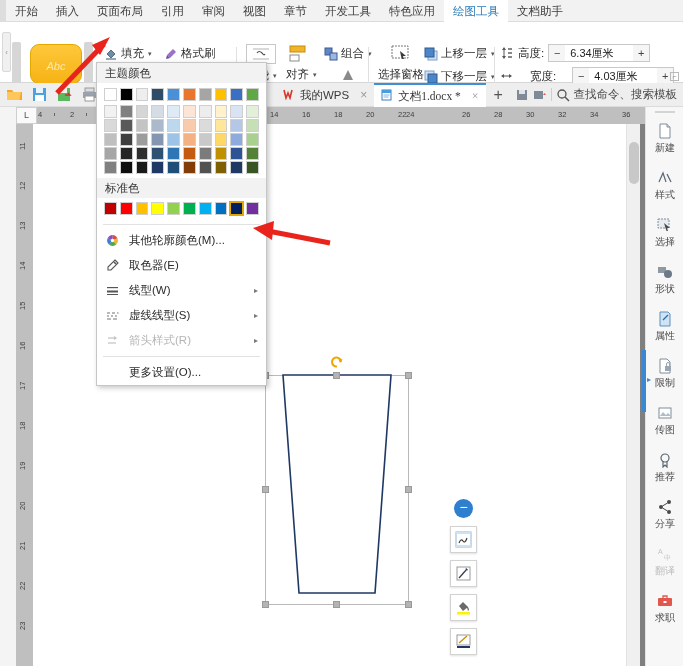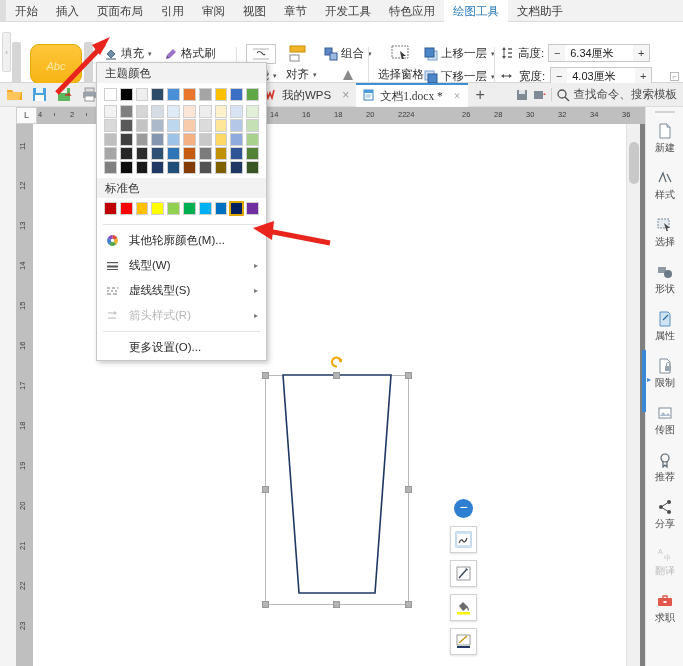--- a/index.html
+++ b/index.html
@@ -69,21 +69,21 @@
   .lbl-sm { font-size:11.5px; color:#2c2c2c; white-space:nowrap; }
   .dlg-launcher { position:absolute; right:4px; bottom:1px; width:9px; height:9px;
     border:1px solid #b9b9b9; font-size:7px; color:#888; text-align:center; line-height:8px;}
   
   .qatrow {
     position:absolute; left:0; top:83px; width:683px; height:24px;
     background:#eeeeee; border-bottom:1px solid #dcdcdc;
   }
   .qat-icons { position:absolute; left:6px; top:3px; display:flex; gap:8px; align-items:center; }
   .qico { width:17px; height:17px; position:relative; }
-  .doctabs { position:absolute; left:258px; top:0; display:flex; align-items:center; height:24px; }
+  .doctabs { position:absolute; left:276px; top:0; display:flex; align-items:center; height:24px; }
   .dtab {
     display:flex; align-items:center; gap:5px;
     height:24px; padding:0 7px; font-size:11.5px; color:#3a3a3a; white-space:nowrap;
   }
   .dtab.active { background:#ffffff; border-top:2px solid #3f8fd2;font-family:Liberation Serif, serif; }
   .dtab .x { color:#999; font-size:12px; margin-left:6px; }
   .plus-tab { font-size:16px; color:#555; padding:0 8px; line-height:24px; }
   .searchbox {
     position:absolute; right:6px; top:4px; display:flex; align-items:center; gap:4px;
     font-size:11.5px; color:#4a4a4a;
@@ -354,21 +354,21 @@
             <rect x="8" y="10" width="4" height="2" fill="#888"></rect>
           </svg>
       </span>
       <span class="lbl-sm">高度:</span>
       <span class="spin">
         <span class="mi">−</span>
         <span class="val">6.34厘米</span>
         <span class="pl">+</span>
       </span>
     </div>
-    <div style="display:flex;align-items:center;gap:5px;margin-top:5px;">
+    <div style="display:flex;align-items:center;gap:16px;margin-top:5px;">
       <span class="ico">
         <svg width="13" height="14" viewBox="0 0 13 14">
             <path d="M2 7 L11 7" stroke="#555" stroke-width="1"></path>
             <path d="M4 5 L1 7 L4 9" fill="#555"></path>
             <path d="M9 5 L12 7 L9 9" fill="#555"></path>
           </svg>
       </span>
       <span class="lbl-sm">宽度:</span>
       <span class="spin">
         <span class="mi">−</span>
@@ -781,20 +781,29 @@
           <path d="M7.5 7.5 L12.3 5.3 A5.5 5.5 0 0 1 11 11.5 Z" fill="#f0b429"></path>
           <path d="M7.5 7.5 L11 11.5 A5.5 5.5 0 0 1 4 11.5 Z" fill="#4aa94a"></path>
           <path d="M7.5 7.5 L4 11.5 A5.5 5.5 0 0 1 2.7 5.3 Z" fill="#3a7fd5"></path>
           <path d="M7.5 7.5 L2.7 5.3 A5.5 5.5 0 0 1 7.5 2 Z" fill="#8e4ec6"></path>
           <circle cx="7.5" cy="7.5" r="1.7" fill="#fff"></circle>
         </svg>
     </span>
     <span>其他轮廓颜色(M)...</span>
   </div>
 
+  <div class="mi-row">
+    <span class="mi-ico">
+      <svg width="15" height="15" viewBox="0 0 15 15">
+          <path d="M10 2 L13 5 L6 12 L3 12 L3 9 Z" fill="none" stroke="#555" stroke-width="1.1"></path>
+          <path d="M9 4 L11 6" stroke="#555" stroke-width="1.6"></path>
+        </svg>
+    </span>
+    <span>取色器(E)</span>
+  </div>
 
   <div class="mi-row">
     <span class="mi-ico">
       <svg width="15" height="15" viewBox="0 0 15 15">
           <rect x="2" y="4" width="11" height="1.2" fill="#555"></rect>
           <rect x="2" y="7.5" width="11" height="2" fill="#555"></rect>
           <rect x="2" y="11" width="11" height="1" fill="#555"></rect>
         </svg>
     </span>
     <span>线型(W)</span>

